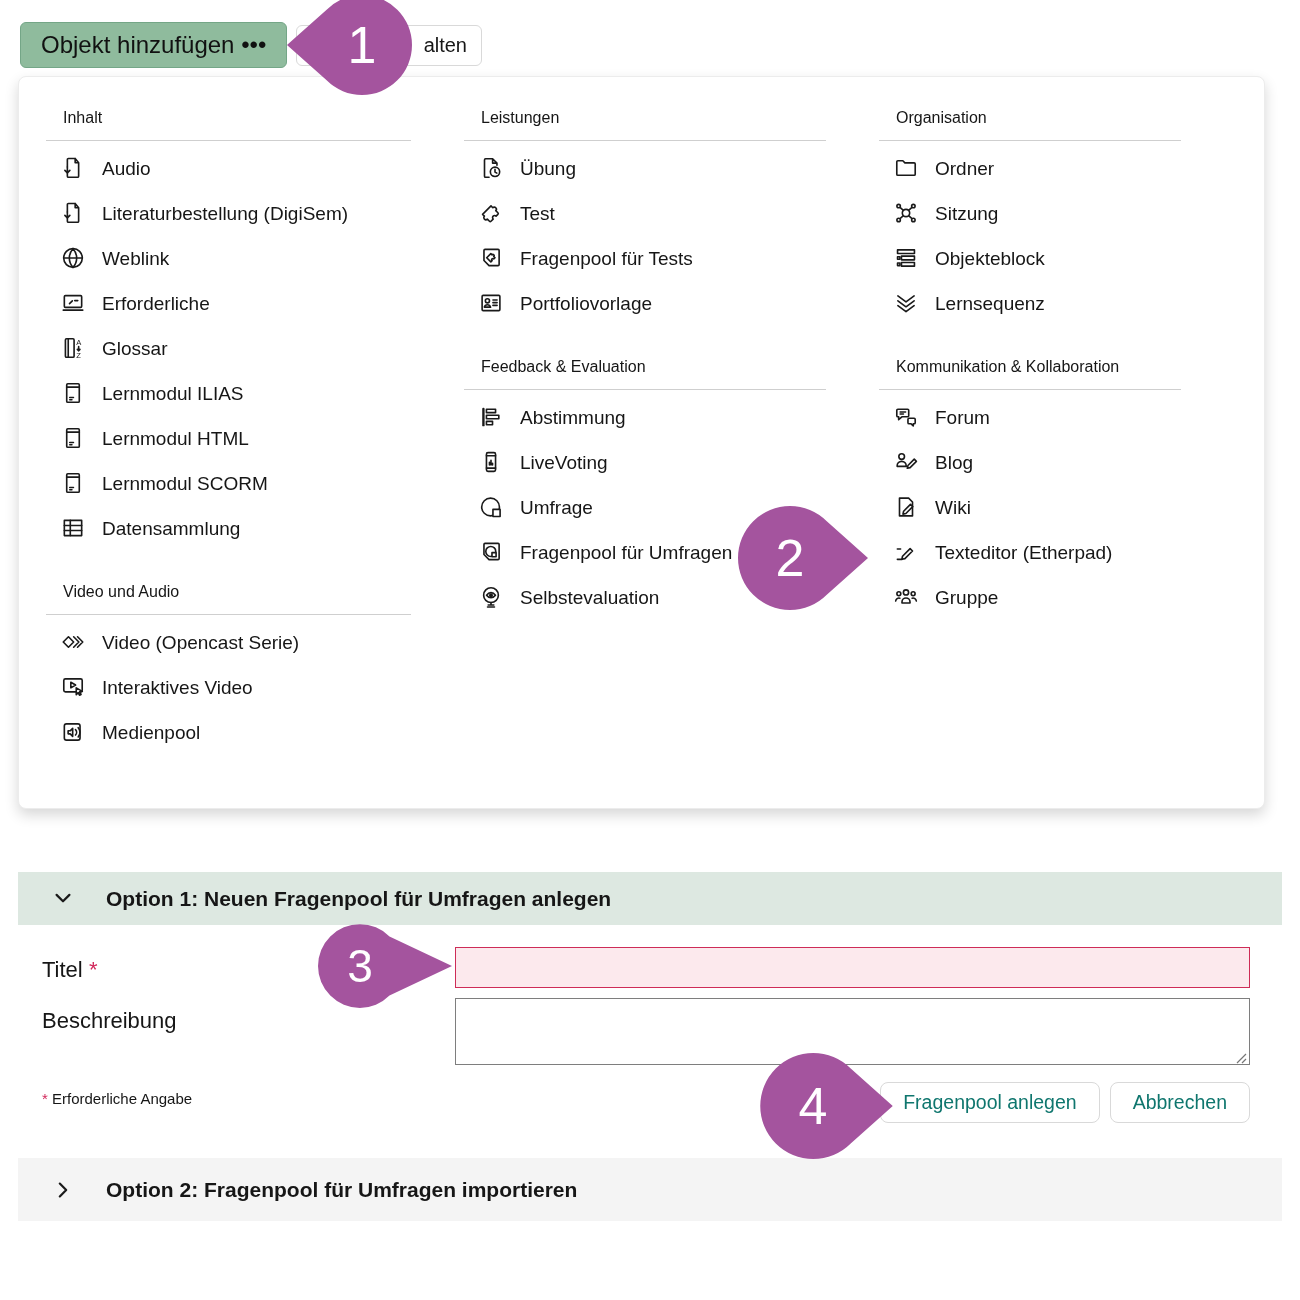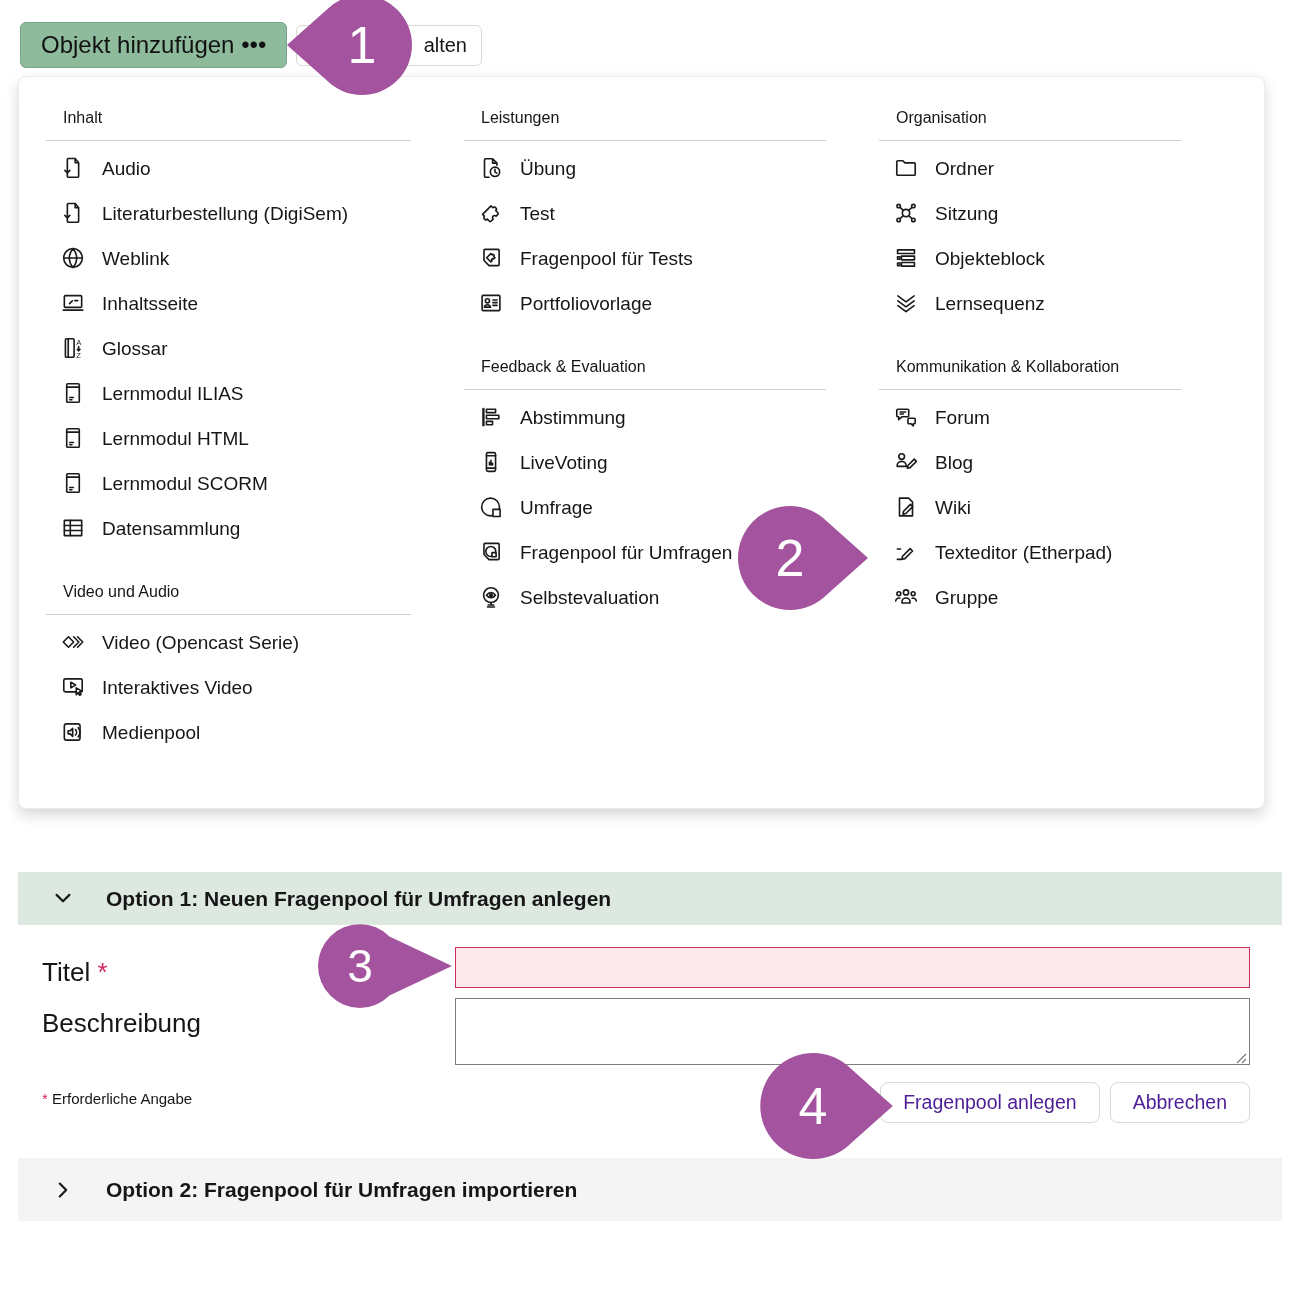--- a/index.html
+++ b/index.html
@@ -47,21 +47,21 @@
   
   .section-bar {
     position:absolute; left:18px; width:1264px; display:flex; align-items:center;
     gap:32px; padding-left:34px; font-weight:700; font-size:21px; cursor:pointer;
   }
   .bar-option1 { top:872px; height:53px; background:#DDE8E1; }
   .bar-option2 { top:1158px; height:63px; background:#F4F4F4; }
   .chev { width:22px; height:22px; flex:0 0 auto; }
   .chev svg { width:22px; height:22px; display:block; }
 
-  .form-label { position:absolute; left:42px; font-size:26px; }
+  .form-label { position:absolute; left:42px; font-size:22px; }
   .lbl-title { top:957px; }
   .lbl-desc  { top:1008px; }
   .req-star { color:#D2285B; }
 
   .input-title {
     position:absolute; left:455px; top:947px; width:795px; height:41px;
     background:#FCE9ED; border:1.5px solid #CE2C57; border-radius:0;
     font-size:19px; padding:0 10px; font-family:inherit; color:#161616;
   }
   .textarea-wrap { position:absolute; left:455px; top:998px; width:795px; height:67px; }
@@ -72,21 +72,21 @@
   .resize-handle { position:absolute; right:3px; bottom:3px; width:12px; height:12px; }
 
   .note-required { position:absolute; left:42px; top:1090px; font-size:15px; }
 
   .form-buttons {
     position:absolute; left:455px; top:1082px; width:795px; height:41px;
     display:flex; justify-content:flex-end; gap:10px;
   }
   .btn-form {
     height:41px; padding:0 22px; background:#fff; border:1px solid #d9d9d9;
-    border-radius:8px; font-size:19.5px; color:#4c1d95; font-family:inherit; cursor:pointer;
+    border-radius:8px; font-size:19.5px; color:#0f766e; font-family:inherit; cursor:pointer;
     display:flex; align-items:center;
   }
 
   .ico-stroke { stroke:#1a1a1a; stroke-width:1.5; fill:none; stroke-linecap:round; stroke-linejoin:round; }
 </style>
 </head>
 <body>
 
 <svg width="0" height="0" style="position:absolute" aria-hidden="true">
   <defs>
@@ -297,21 +297,21 @@
                     <use href="#i-file-download"></use>
                   </svg></span><span class="mi-label">Audio</span></a>
               <a class="menu-item"><span class="mi-icon"><svg>
                     <use href="#i-file-download"></use>
                   </svg></span><span class="mi-label">Literaturbestellung (DigiSem)</span></a>
               <a class="menu-item"><span class="mi-icon"><svg>
                     <use href="#i-globe"></use>
                   </svg></span><span class="mi-label">Weblink</span></a>
               <a class="menu-item"><span class="mi-icon"><svg>
                     <use href="#i-content-page"></use>
-                  </svg></span><span class="mi-label">Inhaltsseite</span></a>
+                  </svg></span><span class="mi-label">Erforderliche</span></a>
               <a class="menu-item"><span class="mi-icon"><svg>
                     <use href="#i-glossary"></use>
                   </svg></span><span class="mi-label">Glossar</span></a>
               <a class="menu-item"><span class="mi-icon"><svg>
                     <use href="#i-learning-module"></use>
                   </svg></span><span class="mi-label">Lernmodul ILIAS</span></a>
               <a class="menu-item"><span class="mi-icon"><svg>
                     <use href="#i-learning-module"></use>
                   </svg></span><span class="mi-label">Lernmodul HTML</span></a>
               <a class="menu-item"><span class="mi-icon"><svg>

